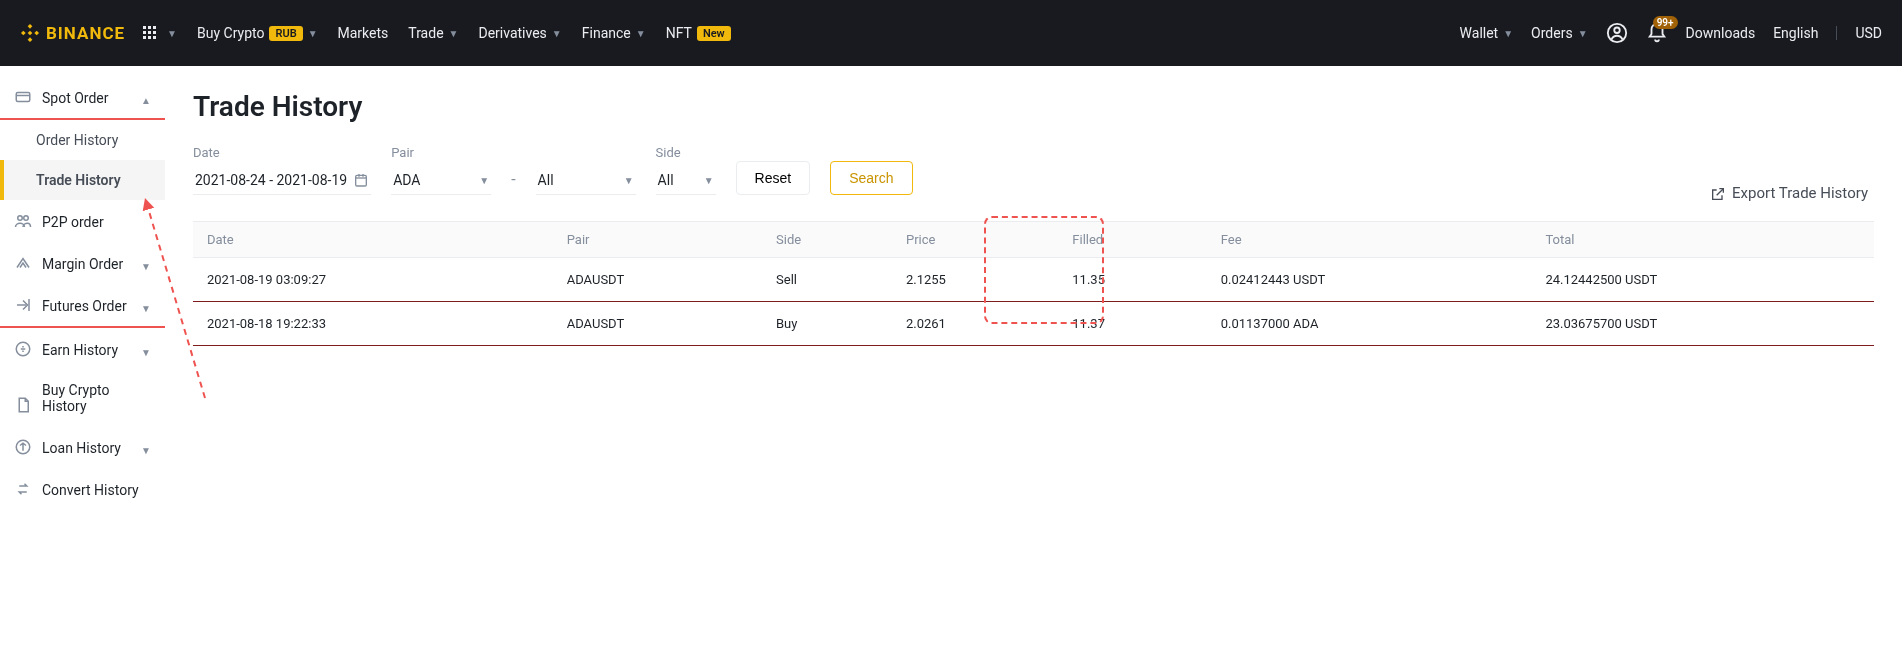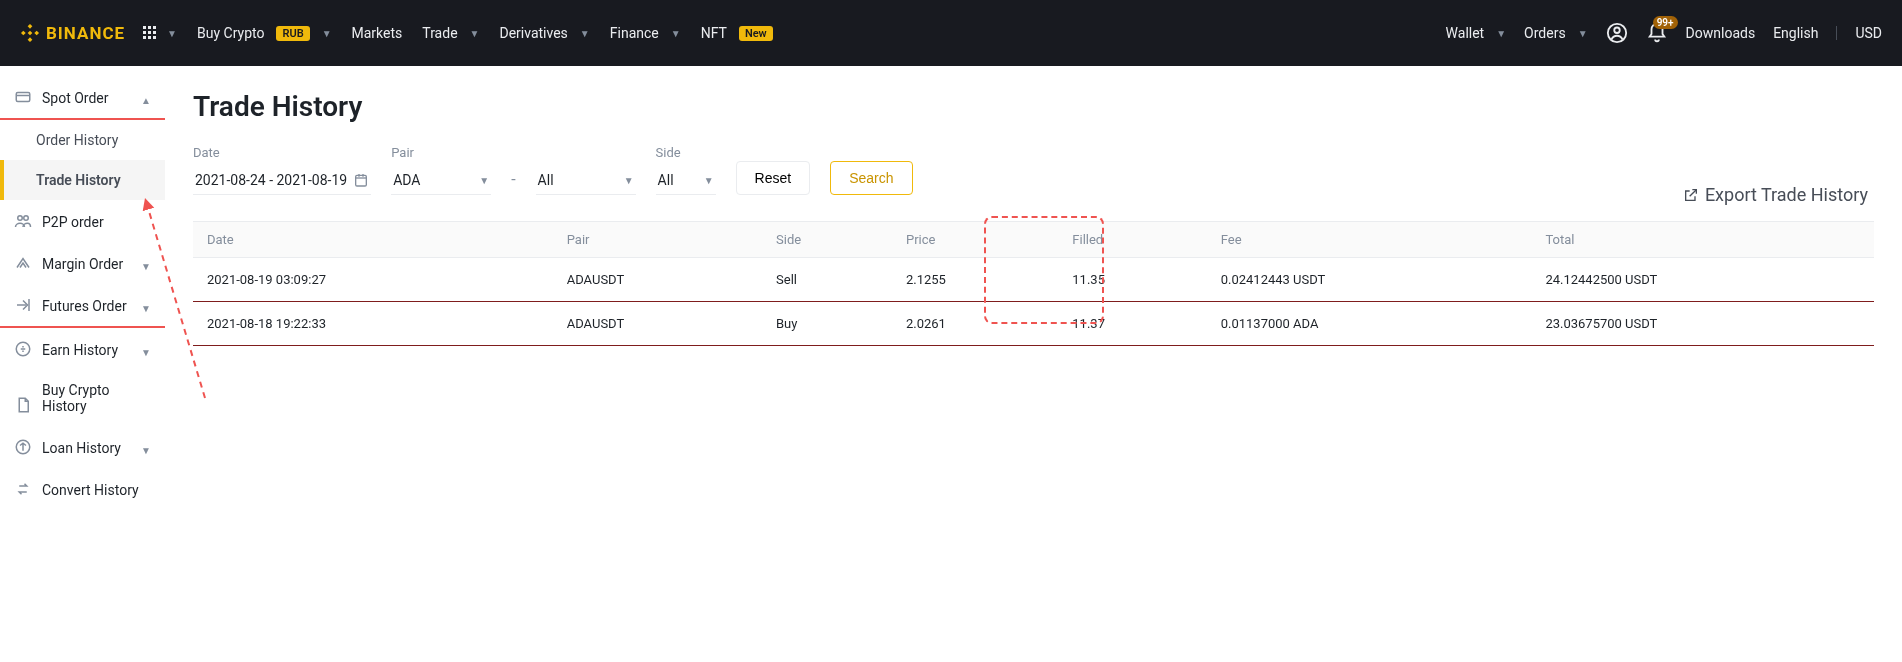--- a/index.html
+++ b/index.html
@@ -5,21 +5,21 @@
 * { margin: 0; padding: 0; box-sizing: border-box; }
 body { font-family: -apple-system, BlinkMacSystemFont, "Segoe UI", Roboto, Arial, sans-serif; background: #fff; color: #1e2329; width: 1902px; }
 
 
 .hdr { background: #181a20; height: 66px; display: flex; align-items: center; padding: 0 20px; color: #eaecef; font-size: 14px; }
 .logo { display: flex; align-items: center; gap: 6px; margin-right: 14px; }
 .logo-mark { width: 20px; height: 20px; display: inline-block; }
 .logo-text { color: #f0b90b; font-weight: 700; letter-spacing: 1px; font-size: 17px; }
 .hdr-sep { margin: 0 6px; }
 .hdr-nav { display: flex; align-items: center; gap: 20px; margin-left: 14px; }
-.hdr-item { display: flex; align-items: center; gap: 12px; cursor: pointer; color: #eaecef; white-space: nowrap; text-align: center; }
+.hdr-item { display: flex; align-items: center; gap: 5px; cursor: pointer; color: #eaecef; white-space: nowrap; text-align: center; }
 .hdr-item .caret { font-size: 10px; color: #848e9c; }
 .badge-y { background: #f0b90b; color: #181a20; font-size: 11px; font-weight: 600; padding: 1px 6px; border-radius: 3px; }
 .hdr-spacer { flex: 1; }
 .hdr-right { display: flex; align-items: center; gap: 18px; }
 .hdr-icon { width: 22px; height: 22px; display: inline-flex; align-items: center; justify-content: center; cursor: pointer; color: #eaecef; }
 .bell-wrap { position: relative; }
 .bell-badge { position: absolute; top: -6px; right: -10px; background: #a16207; color: #fff; font-size: 10px; padding: 1px 4px; border-radius: 8px; font-weight: 600; }
 .hdr-divider { width: 1px; height: 14px; background: #474d57; }
 
 
@@ -37,21 +37,21 @@
 .page-title { font-size: 28px; font-weight: 600; margin: 4px 0 22px 0; }
 .filters { display: flex; align-items: flex-end; gap: 20px; }
 .fgroup { display: flex; flex-direction: column; gap: 6px; }
 .flabel { font-size: 13px; color: #848e9c; }
 .date-box { display: flex; align-items: center; gap: 6px; border-bottom: 1px solid #eaecef; padding: 6px 2px; font-size: 14px; }
 .sel { display: flex; align-items: center; justify-content: space-between; border-bottom: 1px solid #eaecef; padding: 6px 2px; font-size: 14px; width: 100px; }
 .sel .caret { font-size: 10px; color: #848e9c; }
 .dash { color: #848e9c; padding-bottom: 6px; }
 .btn-reset { border: 1px solid #eaecef; background: #fff; border-radius: 4px; padding: 8px 18px; font-size: 14px; cursor: pointer; }
 .btn-search { border: 1px solid #f0b90b; background: #fff; color: #c99400; border-radius: 4px; padding: 8px 18px; font-size: 14px; cursor: pointer; }
-.export-wrap { position: absolute; right: 34px; top: 118px; display: flex; align-items: center; gap: 6px; font-size: 18px; color: #474d57; cursor: pointer; }
+.export-wrap { position: absolute; right: 34px; top: 118px; display: flex; align-items: flex-end; gap: 6px; font-size: 15px; color: #474d57; cursor: pointer; }
 
 
 .tbl { width: 100%; margin-top: 26px; border-collapse: collapse; font-size: 13px; }
 .tbl thead th { text-align: left; color: #848e9c; font-weight: 400; padding: 10px 14px; background: #fafafa; border-top: 1px solid #eaecef; border-bottom: 1px solid #eaecef; }
 .tbl tbody td { padding: 14px 14px; border-bottom: 1px solid #7f1d1d; color: #1e2329; }
 .pair-link { color: #c99400; }
 .side-sell { color: #f6465d; }
 .side-buy { color: #0ecb81; }
 
 

